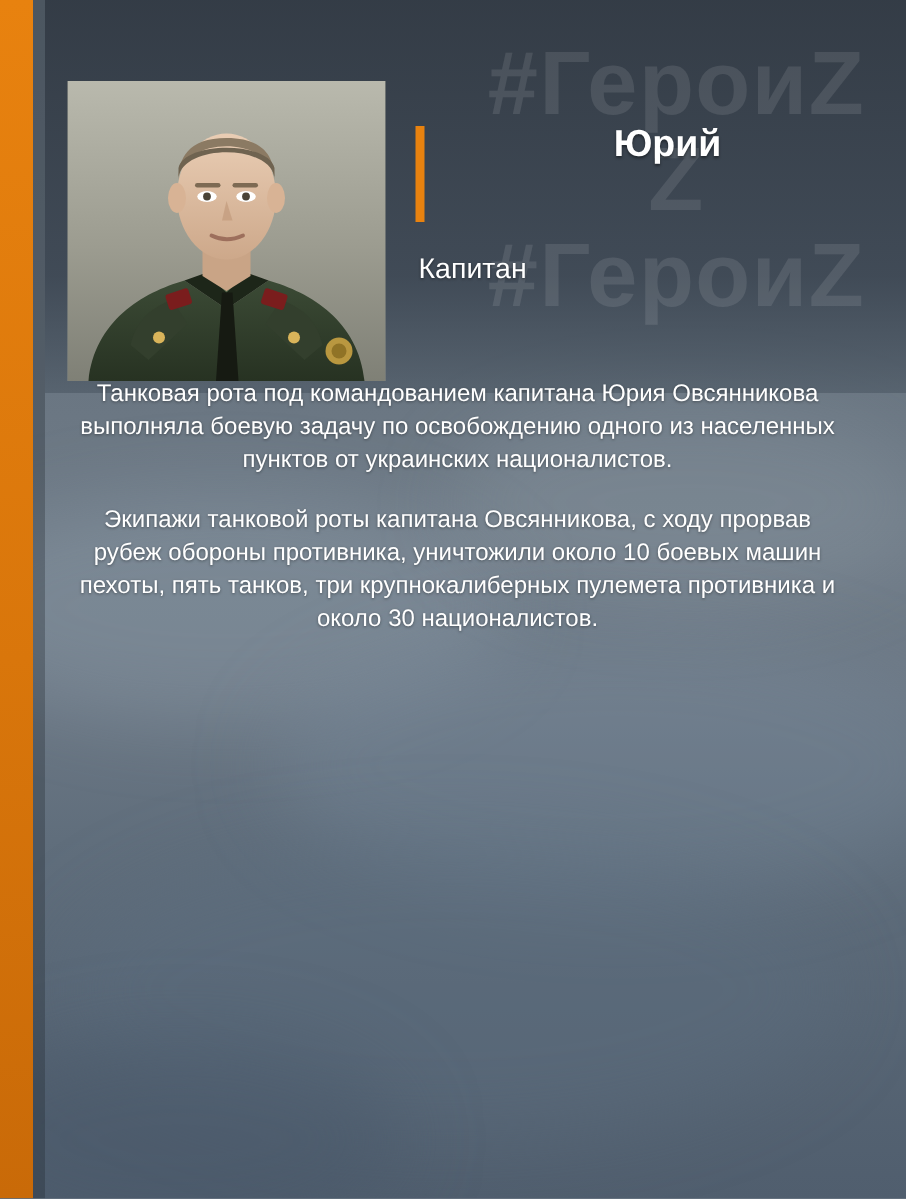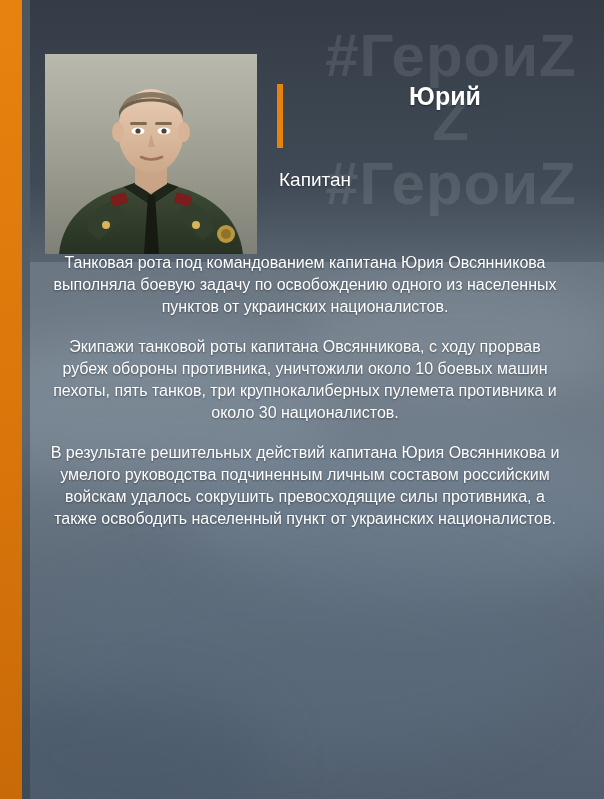--- a/index.html
+++ b/index.html
@@ -223,16 +223,15 @@
 
   <div class="title-accent"></div>
   <div class="name">
     <div>Юрий</div>
   </div>
   <div class="rank">Капитан</div>
 
   <div class="body-text">
     <p>Танковая рота под командованием капитана Юрия Овсянникова выполняла боевую задачу по освобождению одного из населенных пунктов от украинских националистов.</p>
     <p>Экипажи танковой роты капитана Овсянникова, с ходу прорвав рубеж обороны противника, уничтожили около 10 боевых машин пехоты, пять танков, три крупнокалиберных пулемета противника и около 30 националистов.</p>
-    <p>В результате решительных действий капитана Юрия Овсянникова и умелого руководства подчиненным личным составом российским войскам удалось сокрушить превосходящие силы противника, а также освободить населенный пункт от украинских националистов.</p>
   </div>
 
 </div>
 
 </body></html>

